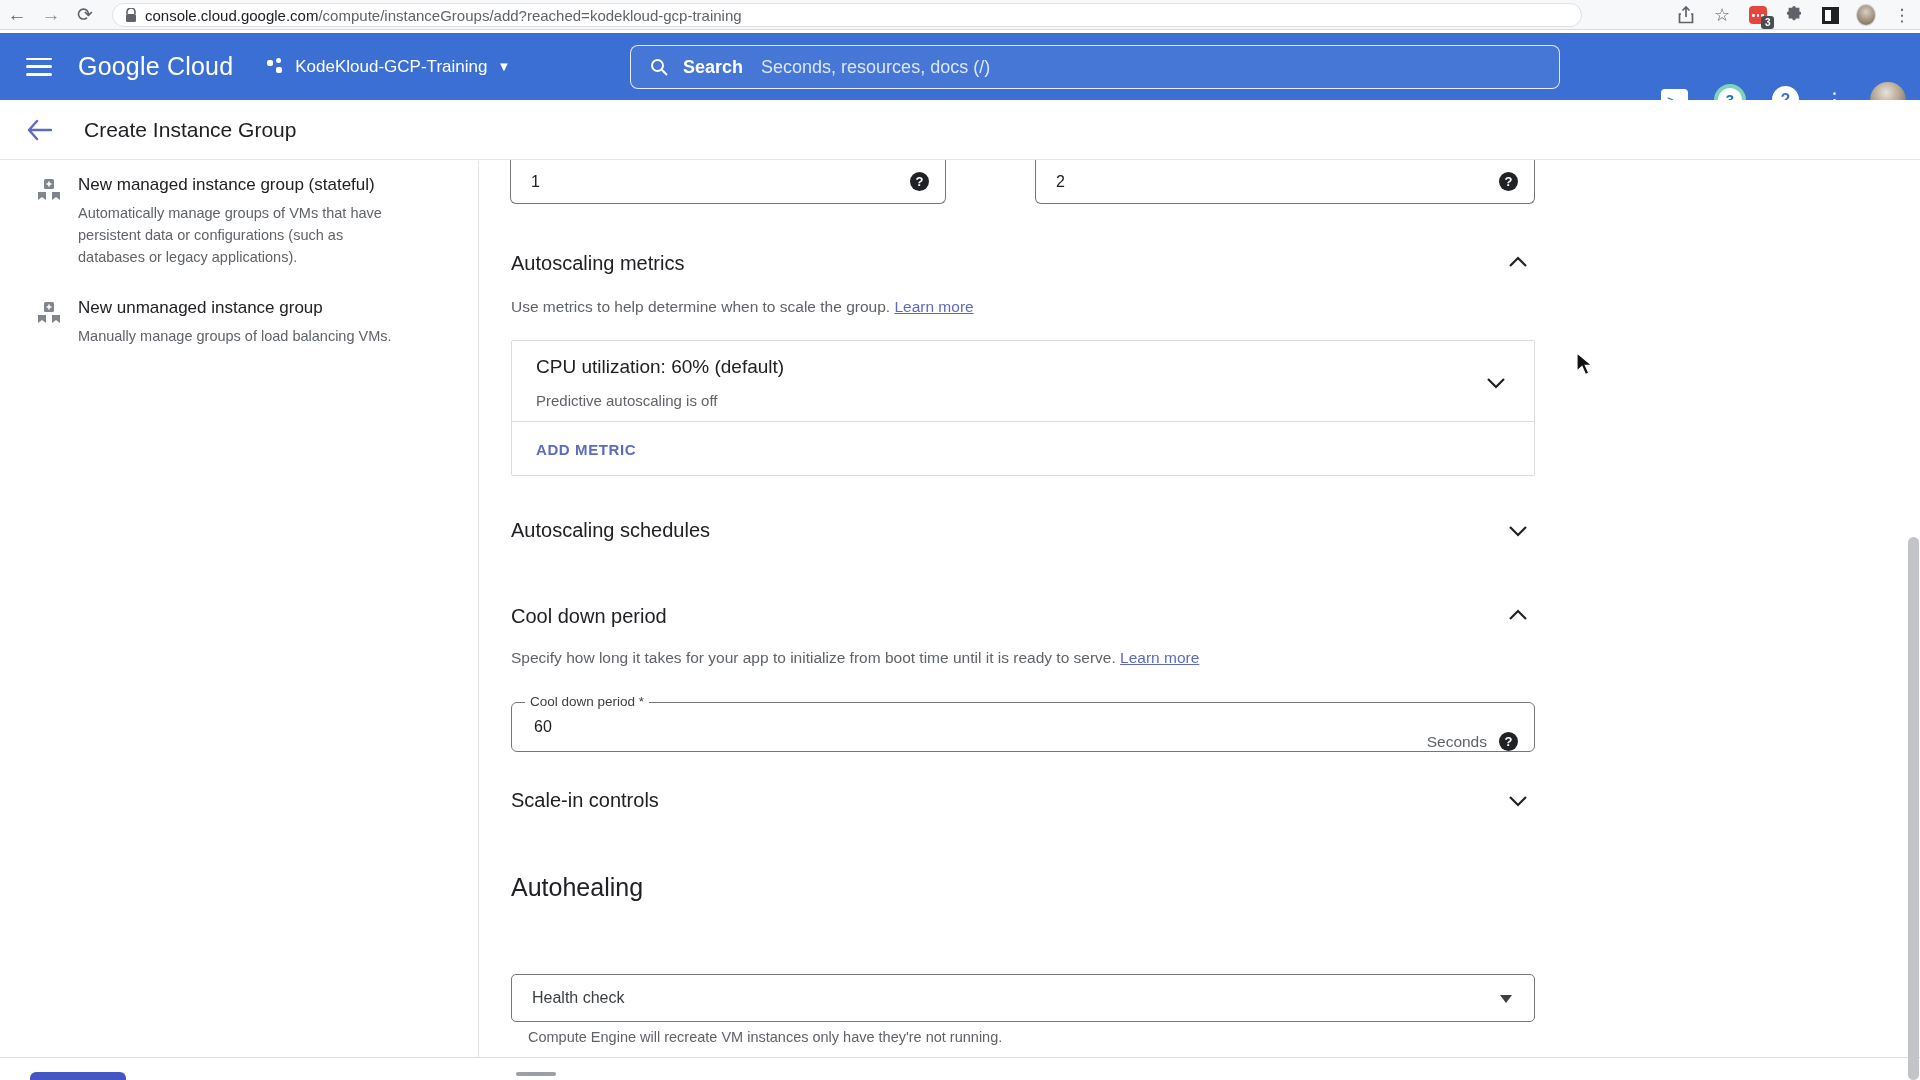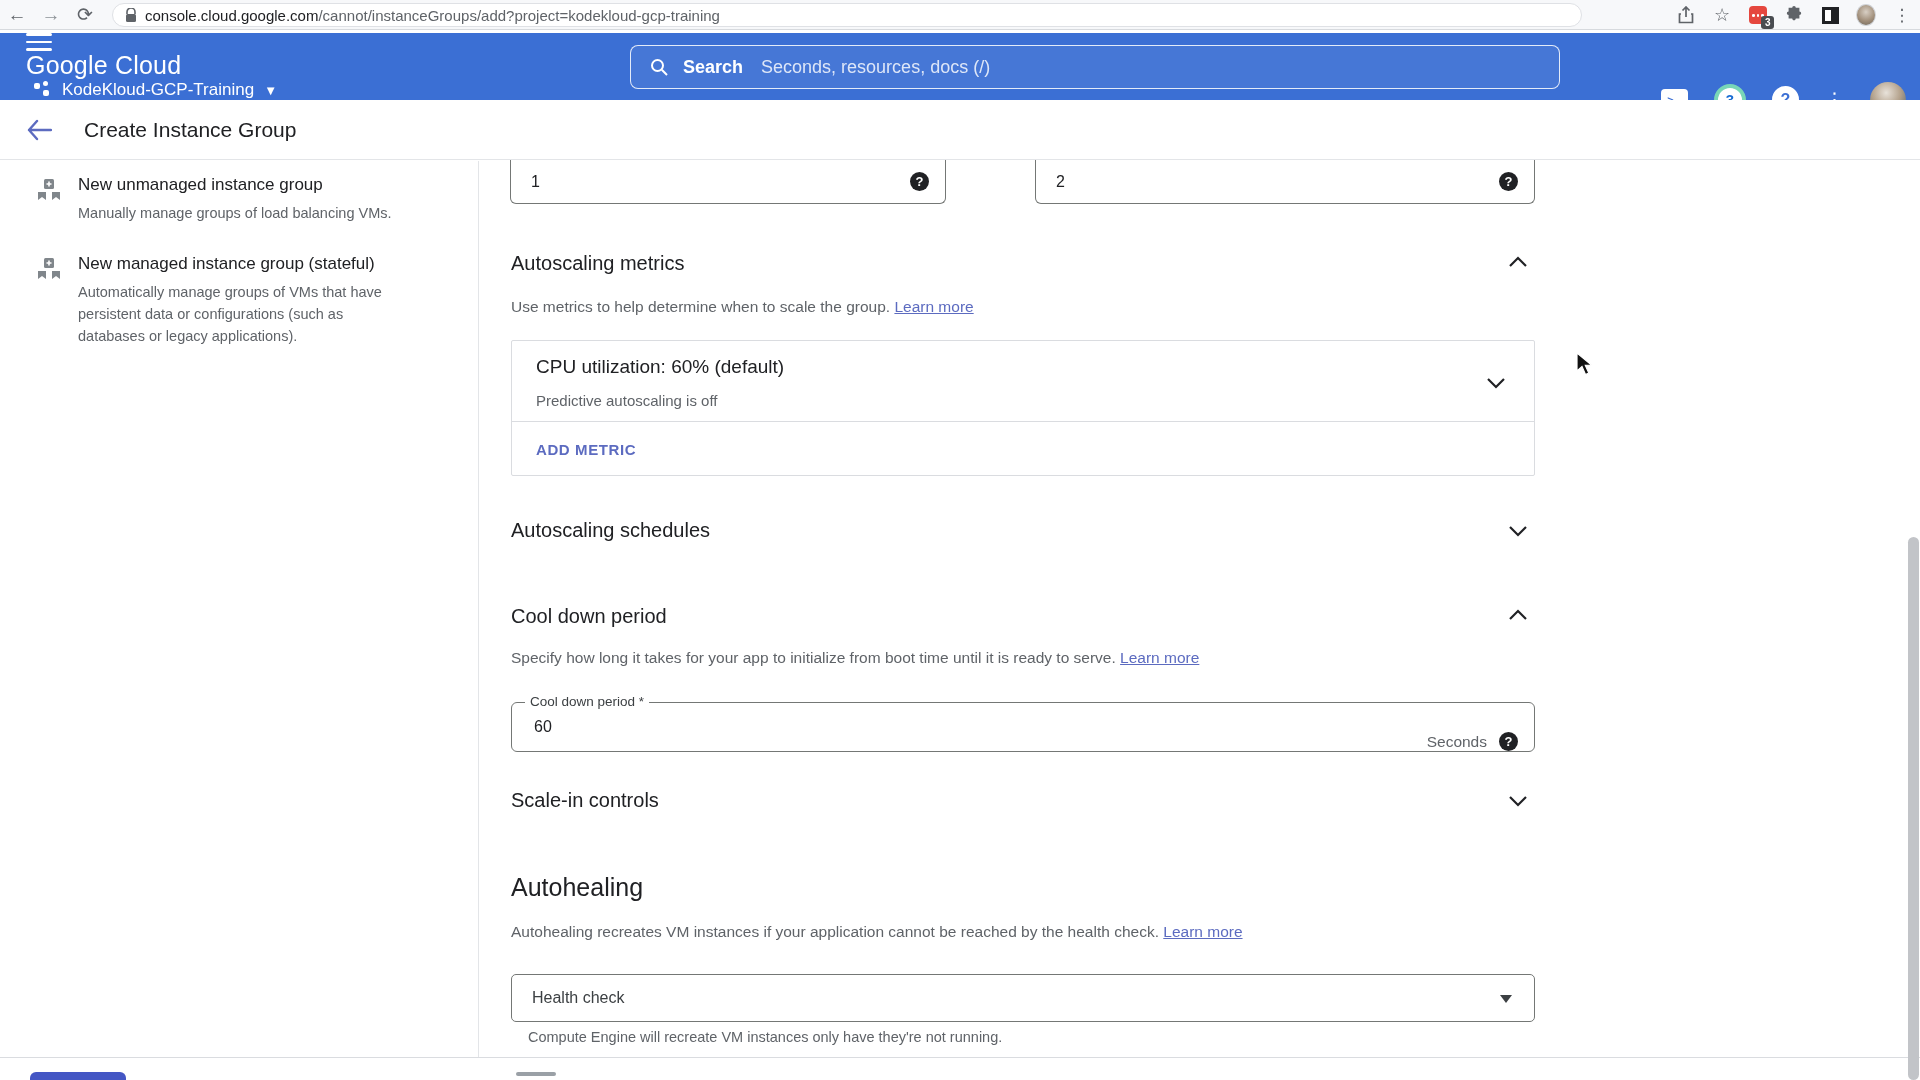--- a/index.html
+++ b/index.html
@@ -23,21 +23,21 @@
   .ext-red .dots i { width:2.6px; height:2.6px; background:#fff; border-radius:50%; display:block; }
   .ext-badge { position:absolute; right:-6px; bottom:-4px; background:#494c50; color:#fff; font-size:10px;
     line-height:13px; padding:0 3.5px; border-radius:3px; font-weight:bold; }
   .contrast-ext { width:17px; height:17px; border:3px solid #202124; background:linear-gradient(90deg,#fff 55%,#202124 55%); }
   .b-avatar { width:22px; height:22px; border-radius:50%;
     background:radial-gradient(circle at 50% 35%, #d8cfc4, #a2907c 55%, #6e655a); border:1px solid #d0d3d7; }
   .menu-dots { font-size:17px; color:#5f6368; letter-spacing:0; }
 
   
   .gcp-header { position:absolute; left:0; top:33px; width:1920px; height:67px; background:#3b6fd4;
-    display:flex; align-items:flex-start; color:#fff;flex-direction:column; }
+    display:flex; align-items:center; color:#fff; }
   .hamburger { width:26px; height:18px; margin-left:26px; display:flex; flex-direction:column; justify-content:space-between; cursor:pointer; }
   .hamburger i { height:2.6px; background:#fff; border-radius:2px; display:block; }
   .gc-logo { font-size:25px; font-weight:500; letter-spacing:.2px; margin-left:26px; white-space:nowrap; }
   .project-picker { display:flex; align-items:center; margin-left:34px; cursor:pointer; gap:10px; }
   .proj-icon { width:18px; height:18px; position:relative; }
   .proj-icon i { position:absolute; width:6px; height:6px; background:#fff; border-radius:2px; }
   .proj-icon i:nth-child(1){ left:0; top:2px; }
   .proj-icon i:nth-child(2){ left:9px; top:0px; width:5px; height:5px; border-radius:50%; }
   .proj-icon i:nth-child(3){ left:9px; top:9px; }
   .proj-name { font-size:17px; }
@@ -124,21 +124,21 @@
   <span class="nav-glyph">←</span>
   <span class="nav-glyph fwd">→</span>
   <span class="nav-glyph">⟳</span>
   <div class="omnibox">
     <span style="display:flex;">
       <svg width="12" height="15" viewBox="0 0 12 15">
           <path d="M2 6 V4 a4 4 0 0 1 8 0 V6" fill="none" stroke="#5f6368" stroke-width="1.6"></path>
           <rect x="1" y="6" width="10" height="8" rx="1.5" fill="#5f6368"></rect>
         </svg>
     </span>
-    <span class="url"><span>console.cloud.google.com</span><span class="path">/cannot/instanceGroups/add?project=kodekloud-gcp-training</span></span>
+    <span class="url"><span>console.cloud.google.com</span><span class="path">/compute/instanceGroups/add?reached=kodekloud-gcp-training</span></span>
   </div>
   <div class="browser-icons">
     <span class="bicon">
       <svg width="16" height="18" viewBox="0 0 16 18">
           <path d="M8 1 v10 M4.5 4.5 L8 1 l3.5 3.5" fill="none" stroke="#5f6368" stroke-width="1.7"></path>
           <path d="M3 8 H1.5 V16.5 H14.5 V8 H13" fill="none" stroke="#5f6368" stroke-width="1.7"></path>
         </svg>
     </span>
     <span class="bicon">
         <span class="star-glyph">☆</span>
@@ -219,34 +219,34 @@
 <div class="sidebar">
   <div class="side-item">
     <span class="side-icon">
       <svg width="26" height="26" viewBox="0 0 26 26">
           <rect x="8" y="1" width="10" height="10" rx="1.5" fill="#80868b"></rect>
           <path d="M13 3.5 v5 M10.5 6 h5" stroke="#fff" stroke-width="1.6"></path>
           <path d="M2 14 h8 v8 l-4 -3 -4 3 Z" fill="#80868b"></path>
           <path d="M16 14 h8 v8 l-4 -3 -4 3 Z" fill="#80868b"></path>
         </svg>
     </span>
-    <div class="side-title">New unmanaged instance group</div>
-    <div class="side-desc">Manually manage groups of load balancing VMs.</div>
+    <div class="side-title">New managed instance group (stateful)</div>
+    <div class="side-desc">Automatically manage groups of VMs that have persistent data or configurations (such as databases or legacy applications).</div>
   </div>
   <div class="side-item">
     <span class="side-icon">
       <svg width="26" height="26" viewBox="0 0 26 26">
           <rect x="8" y="1" width="10" height="10" rx="1.5" fill="#80868b"></rect>
           <path d="M13 3.5 v5 M10.5 6 h5" stroke="#fff" stroke-width="1.6"></path>
           <path d="M2 14 h8 v8 l-4 -3 -4 3 Z" fill="#80868b"></path>
           <path d="M16 14 h8 v8 l-4 -3 -4 3 Z" fill="#80868b"></path>
         </svg>
     </span>
-    <div class="side-title">New managed instance group (stateful)</div>
-    <div class="side-desc">Automatically manage groups of VMs that have persistent data or configurations (such as databases or legacy applications).</div>
+    <div class="side-title">New unmanaged instance group</div>
+    <div class="side-desc">Manually manage groups of load balancing VMs.</div>
   </div>
 </div>
 
 <div class="main">
 
   <div class="cutoff-field" style="left:30px; width:436px;">
     <span class="val">1</span>
     <span class="qmark">?</span>
   </div>
   <div class="cutoff-field" style="left:555px; width:500px;">
@@ -304,24 +304,20 @@
   </div>
 
   <div class="sec-head" style="top:628px;">Scale-in controls</div>
   <span class="chev" style="left:1028px; top:632px;">
     <svg width="20" height="12" viewBox="0 0 20 12">
         <path d="M2 2 L10 10 L18 2" fill="none" stroke="#202124" stroke-width="2.2"></path>
       </svg>
   </span>
 
   <div class="sec-head big" style="top:712px;">Autohealing</div>
-  <div class="sec-desc" style="top:762px;">
-    <span>Autohealing recreates VM instances if your application cannot be reached by the health check.</span>
-    <span class="lm-link">Learn more</span>
-  </div>
   <div class="hc-select">
     <span class="hc-label">Health check</span>
     <span class="hc-caret"></span>
   </div>
   <div class="hc-helper">Compute Engine will recreate VM instances only have they're not running.</div>
 </div>
 
 <div class="footer">
   <span class="create-btn"></span>
 </div>

